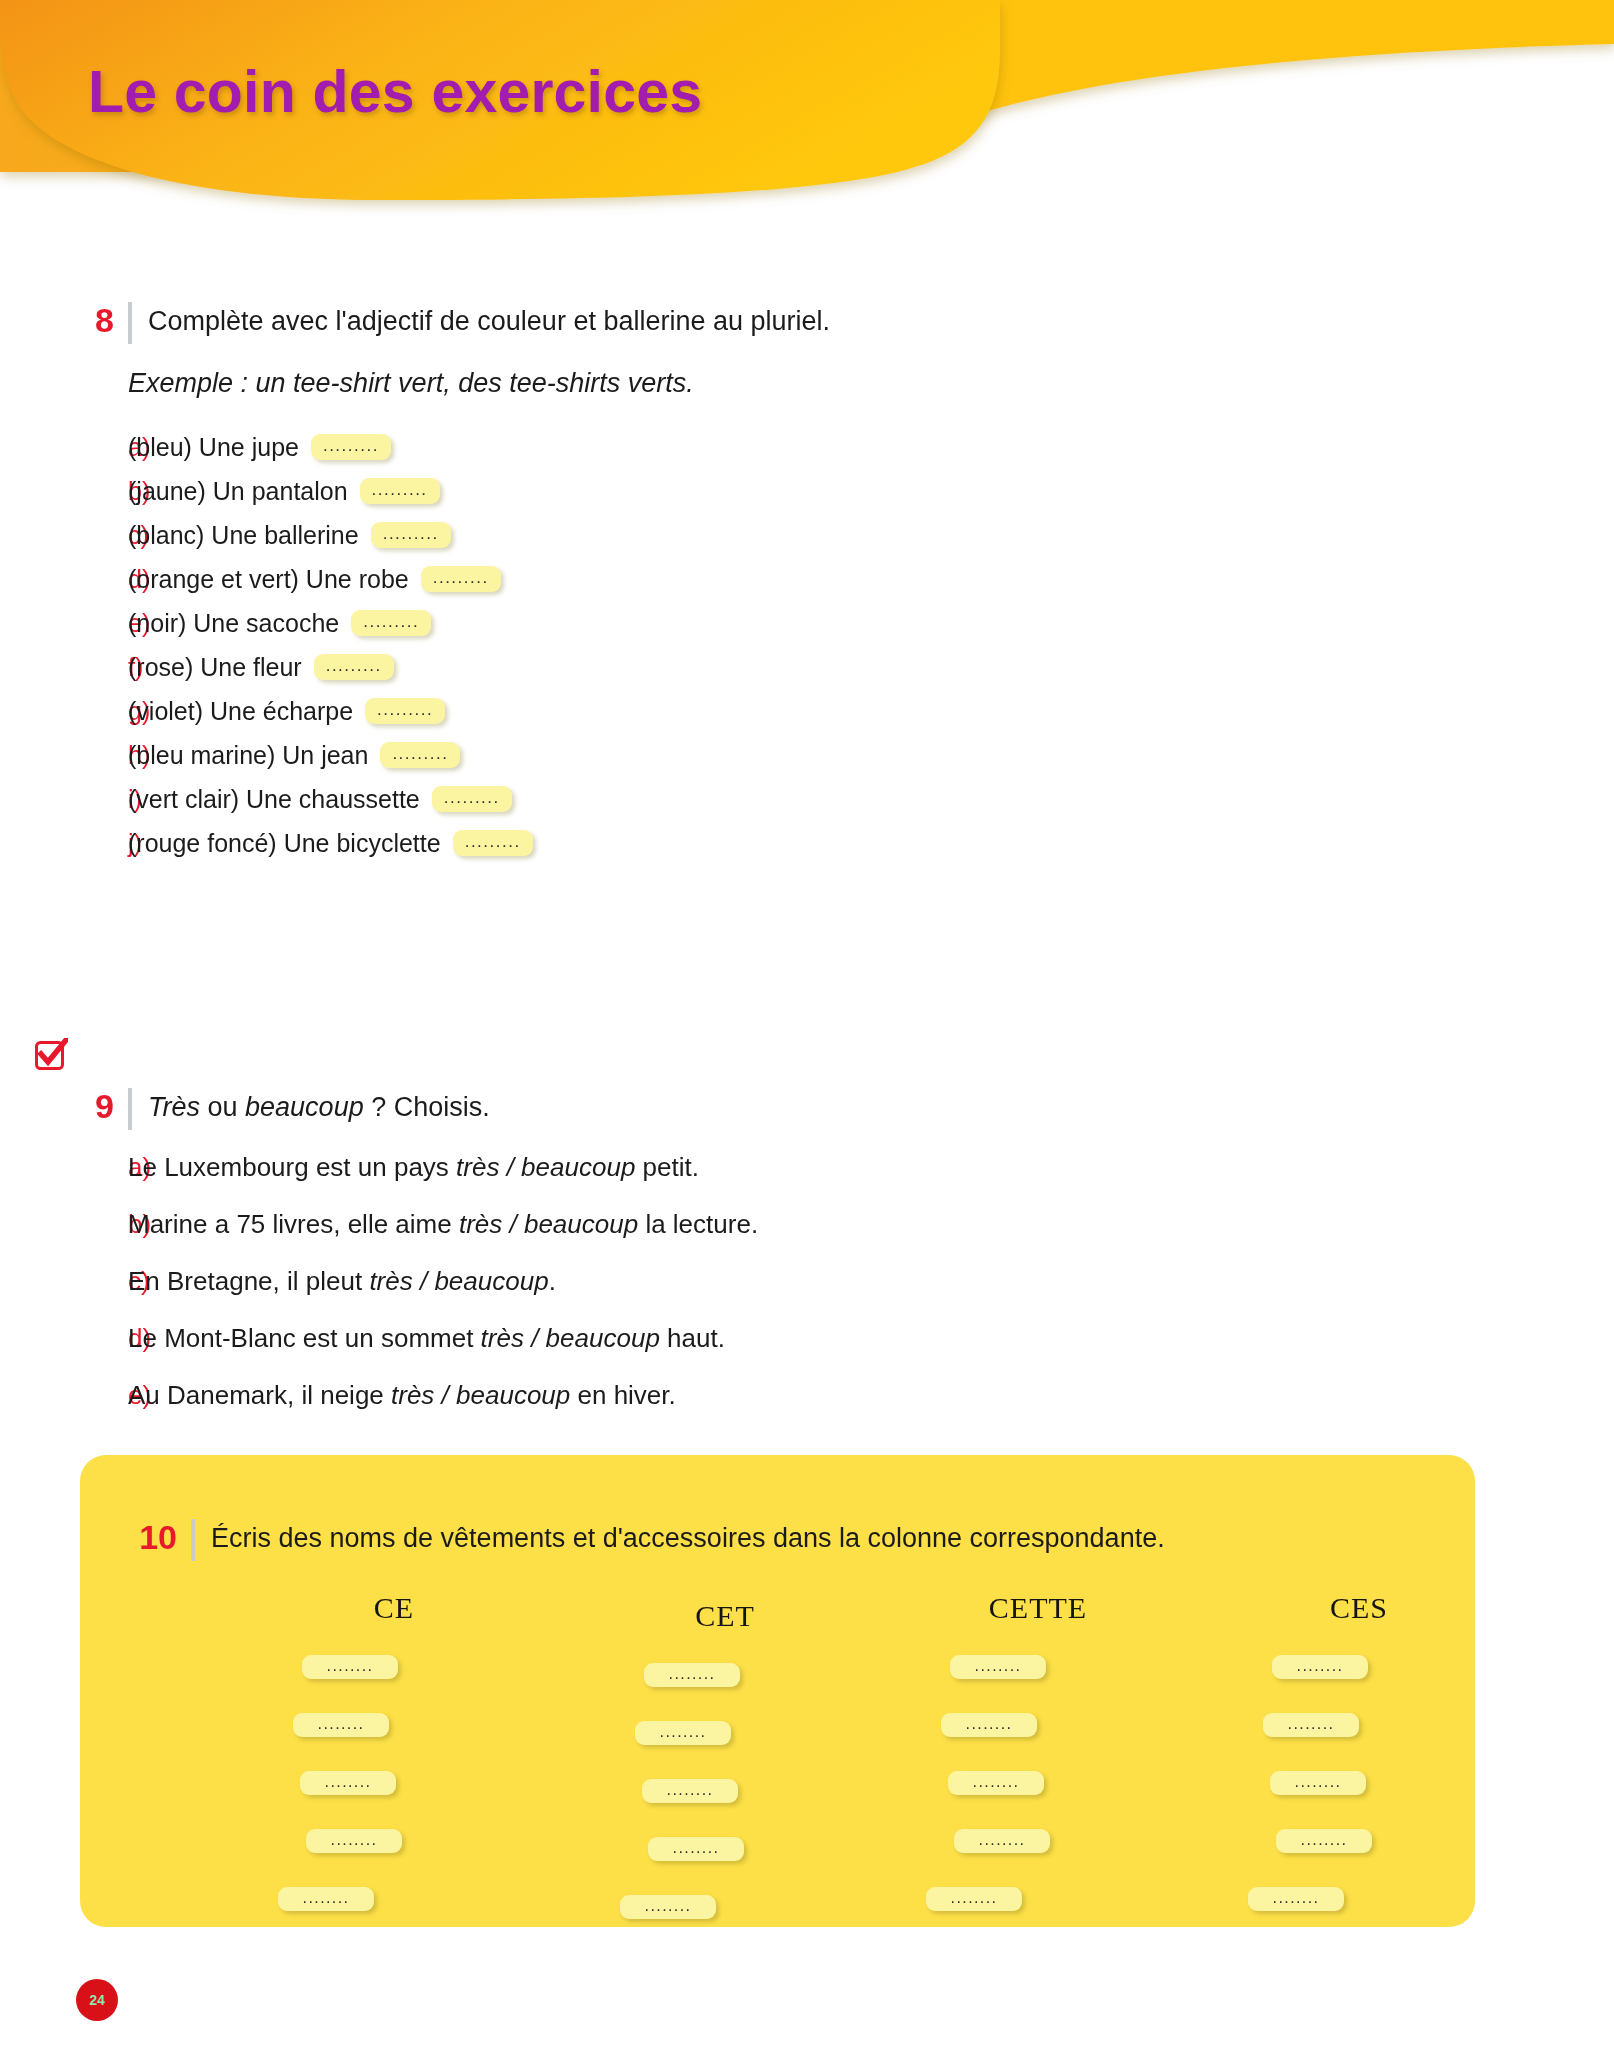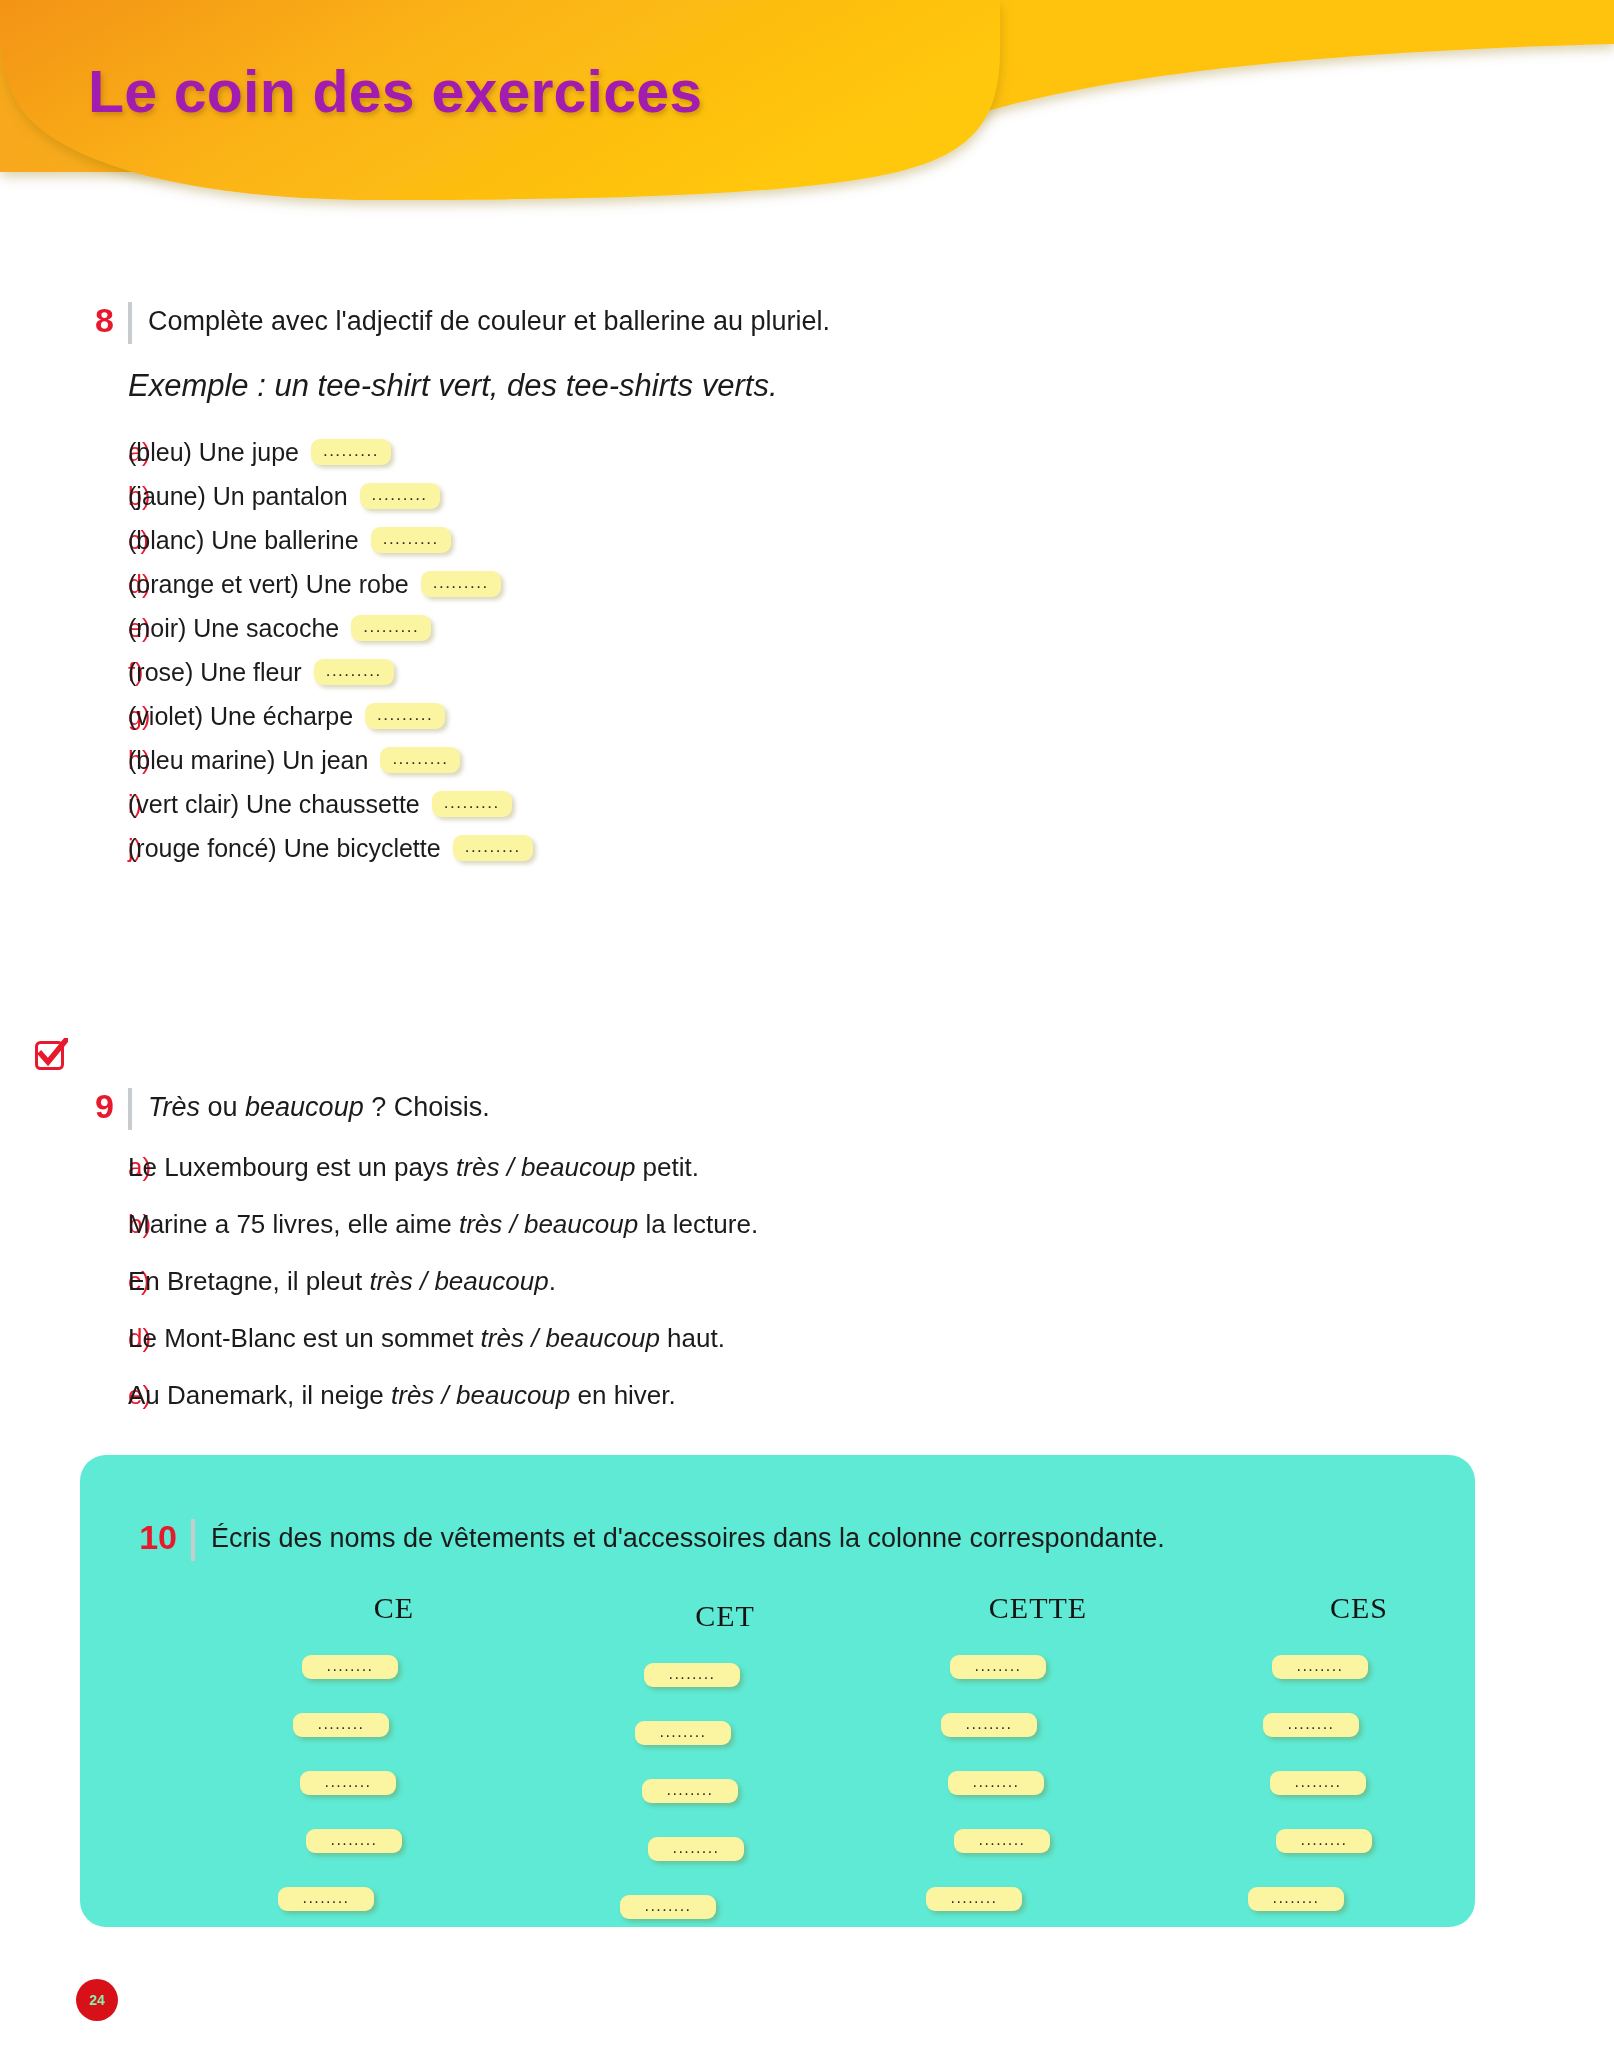--- a/index.html
+++ b/index.html
@@ -71,21 +71,21 @@
 
   
   #ex8 {
     position: absolute;
     left: 80px;
     top: 300px;
     width: 1200px;
   }
   .ex-example {
     font-style: italic;
-    font-size: 31px;
+    font-size: 27px;
     color: #1b1b1b;
     margin: 22px 0 0 48px;
   }
   .q-list {
     list-style: none;
     margin: 26px 0 0 0;
     padding: 0;
   }
   .q-item {
     display: flex;
@@ -161,21 +161,21 @@
   .q-text9 { white-space: nowrap; }
   .q-text9 em { font-style: italic; }
 
   
   #ex10 {
     position: absolute;
     left: 80px;
     top: 1455px;
     width: 1395px;
     height: 472px;
-    background: #5eead4;
+    background: #fde047;
     border-radius: 26px;
   }
   .ex10-head {
     display: flex;
     align-items: flex-start;
     padding: 62px 0 0 45px;
   }
   .ex10-head .ex-num { font-size: 34px; width: 52px; }
   .ex10-head .ex-title { font-size: 27px; }
 

